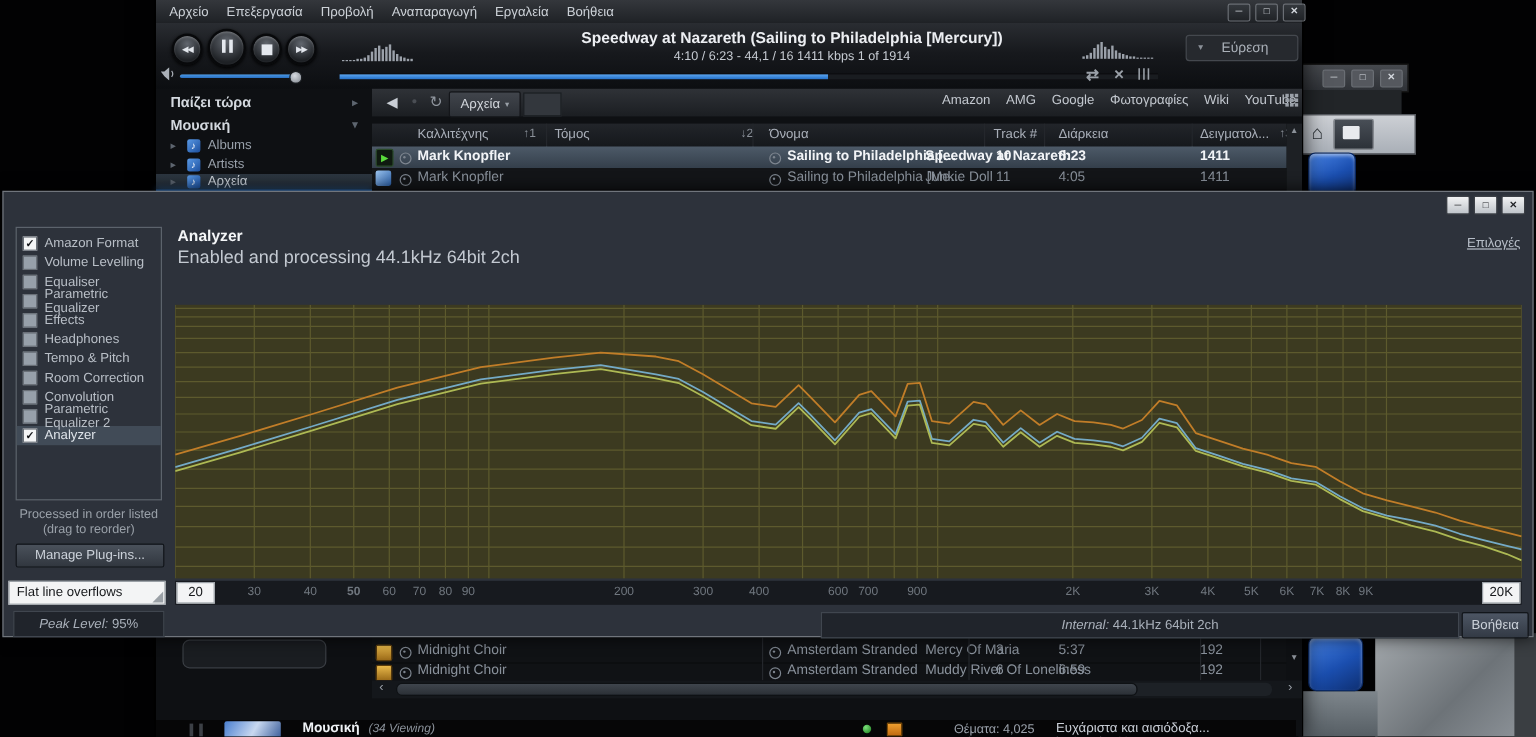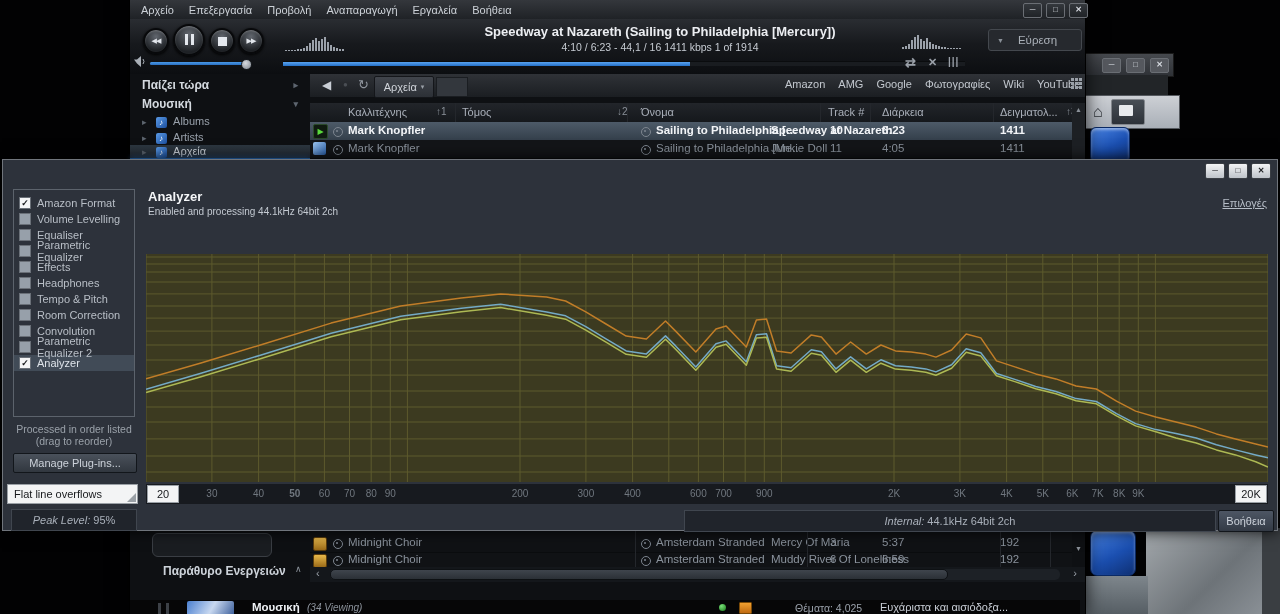--- a/index.html
+++ b/index.html
@@ -290,24 +290,20 @@
       </div>
 
       <div class="vsep" style="left:325px;top:0;height:36px"></div>
       <div class="vsep" style="left:497px;top:0;height:36px"></div>
       <div class="vsep" style="left:690px;top:0;height:36px"></div>
       <div class="vsep" style="left:740px;top:0;height:36px"></div>
 
     </div>
     <span class="abs" style="left:945px;top:545px;font-size:7px;color:#8a9098">▼</span>
 
-    <div class="abs nw" style="left:0;top:560px;width:180px;height:22px;background:#0e1013">
-      <span style="position:absolute;left:33px;top:4px;font-size:12px;font-weight:bold;color:#ccd2d9">Παράθυρο Ενεργειών</span>
-      <span style="position:absolute;left:165px;top:4px;font-size:9px;color:#8a9199">∧</span>
-    </div>
     <div class="abs" style="left:180px;top:567px;width:775px;height:15px;background:#14171b">
       <span style="position:absolute;left:6px;top:0;font-size:11px;color:#9aa0a8">‹</span>
       <div style="position:absolute;left:20px;top:2px;width:730px;height:11px;background:#1d2126;border-radius:5px">
         <div style="width:618px;height:11px;background:linear-gradient(#3f454d,#2b3036);border:1px solid #0e1114;box-sizing:border-box;border-radius:5px"></div>
       </div>
       <span style="position:absolute;right:8px;top:0;font-size:11px;color:#9aa0a8">›</span>
     </div>
 
 
     <div class="abs" style="left:0;top:600px;width:950px;height:14px;background:#060607;overflow:hidden">
@@ -389,21 +385,21 @@
 
     <div class="wbox" style="left:4px;top:324px;width:131px;height:20px;justify-content:flex-start;padding-left:6px;box-sizing:border-box">
       <span>Flat line overflows</span>
       <span style="position:absolute;right:1px;bottom:1px;width:0;height:0;border-left:9px solid transparent;border-bottom:9px solid #9aa0a6"></span>
     </div>
     <div class="cell" style="left:8px;top:349px;width:124px;height:20px">
       <span style="font-style:italic">Peak Level:</span><span> 95%</span>
     </div>
 
     <div class="nw" style="position:absolute;left:145px;top:29px;font-size:13px;font-weight:bold;color:#f4f6f8">Analyzer</div>
-    <div class="nw" style="position:absolute;left:145px;top:46px;font-size:10px;color:#c3c9d1">Enabled and processing 44.1kHz 64bit 2ch</div>
+    <div class="nw" style="position:absolute;left:145px;top:46px;font-size:15px;color:#c3c9d1">Enabled and processing 44.1kHz 64bit 2ch</div>
     <div class="nw" style="position:absolute;right:10px;top:37px;font-size:11px;color:#b6bdc7;text-decoration:underline">Επιλογές</div>
 
 
     <div style="position:absolute;left:143px;top:94px;width:1122px;height:228px;background:#3c3a20">
       <svg id="spectrum-svg" width="1122" height="228" viewBox="0 0 1122 228" preserveAspectRatio="none">
           <line x1="0" y1="3.0" x2="1122" y2="3.0" stroke="#5d5a2d" stroke-width="1"></line>
           <line x1="0" y1="10.0" x2="1122" y2="10.0" stroke="#5d5a2d" stroke-width="1"></line>
           <line x1="0" y1="18.0" x2="1122" y2="18.0" stroke="#5d5a2d" stroke-width="1"></line>
           <line x1="0" y1="28.0" x2="1122" y2="28.0" stroke="#5d5a2d" stroke-width="1"></line>
           <line x1="0" y1="39.9" x2="1122" y2="39.9" stroke="#5d5a2d" stroke-width="1"></line>

